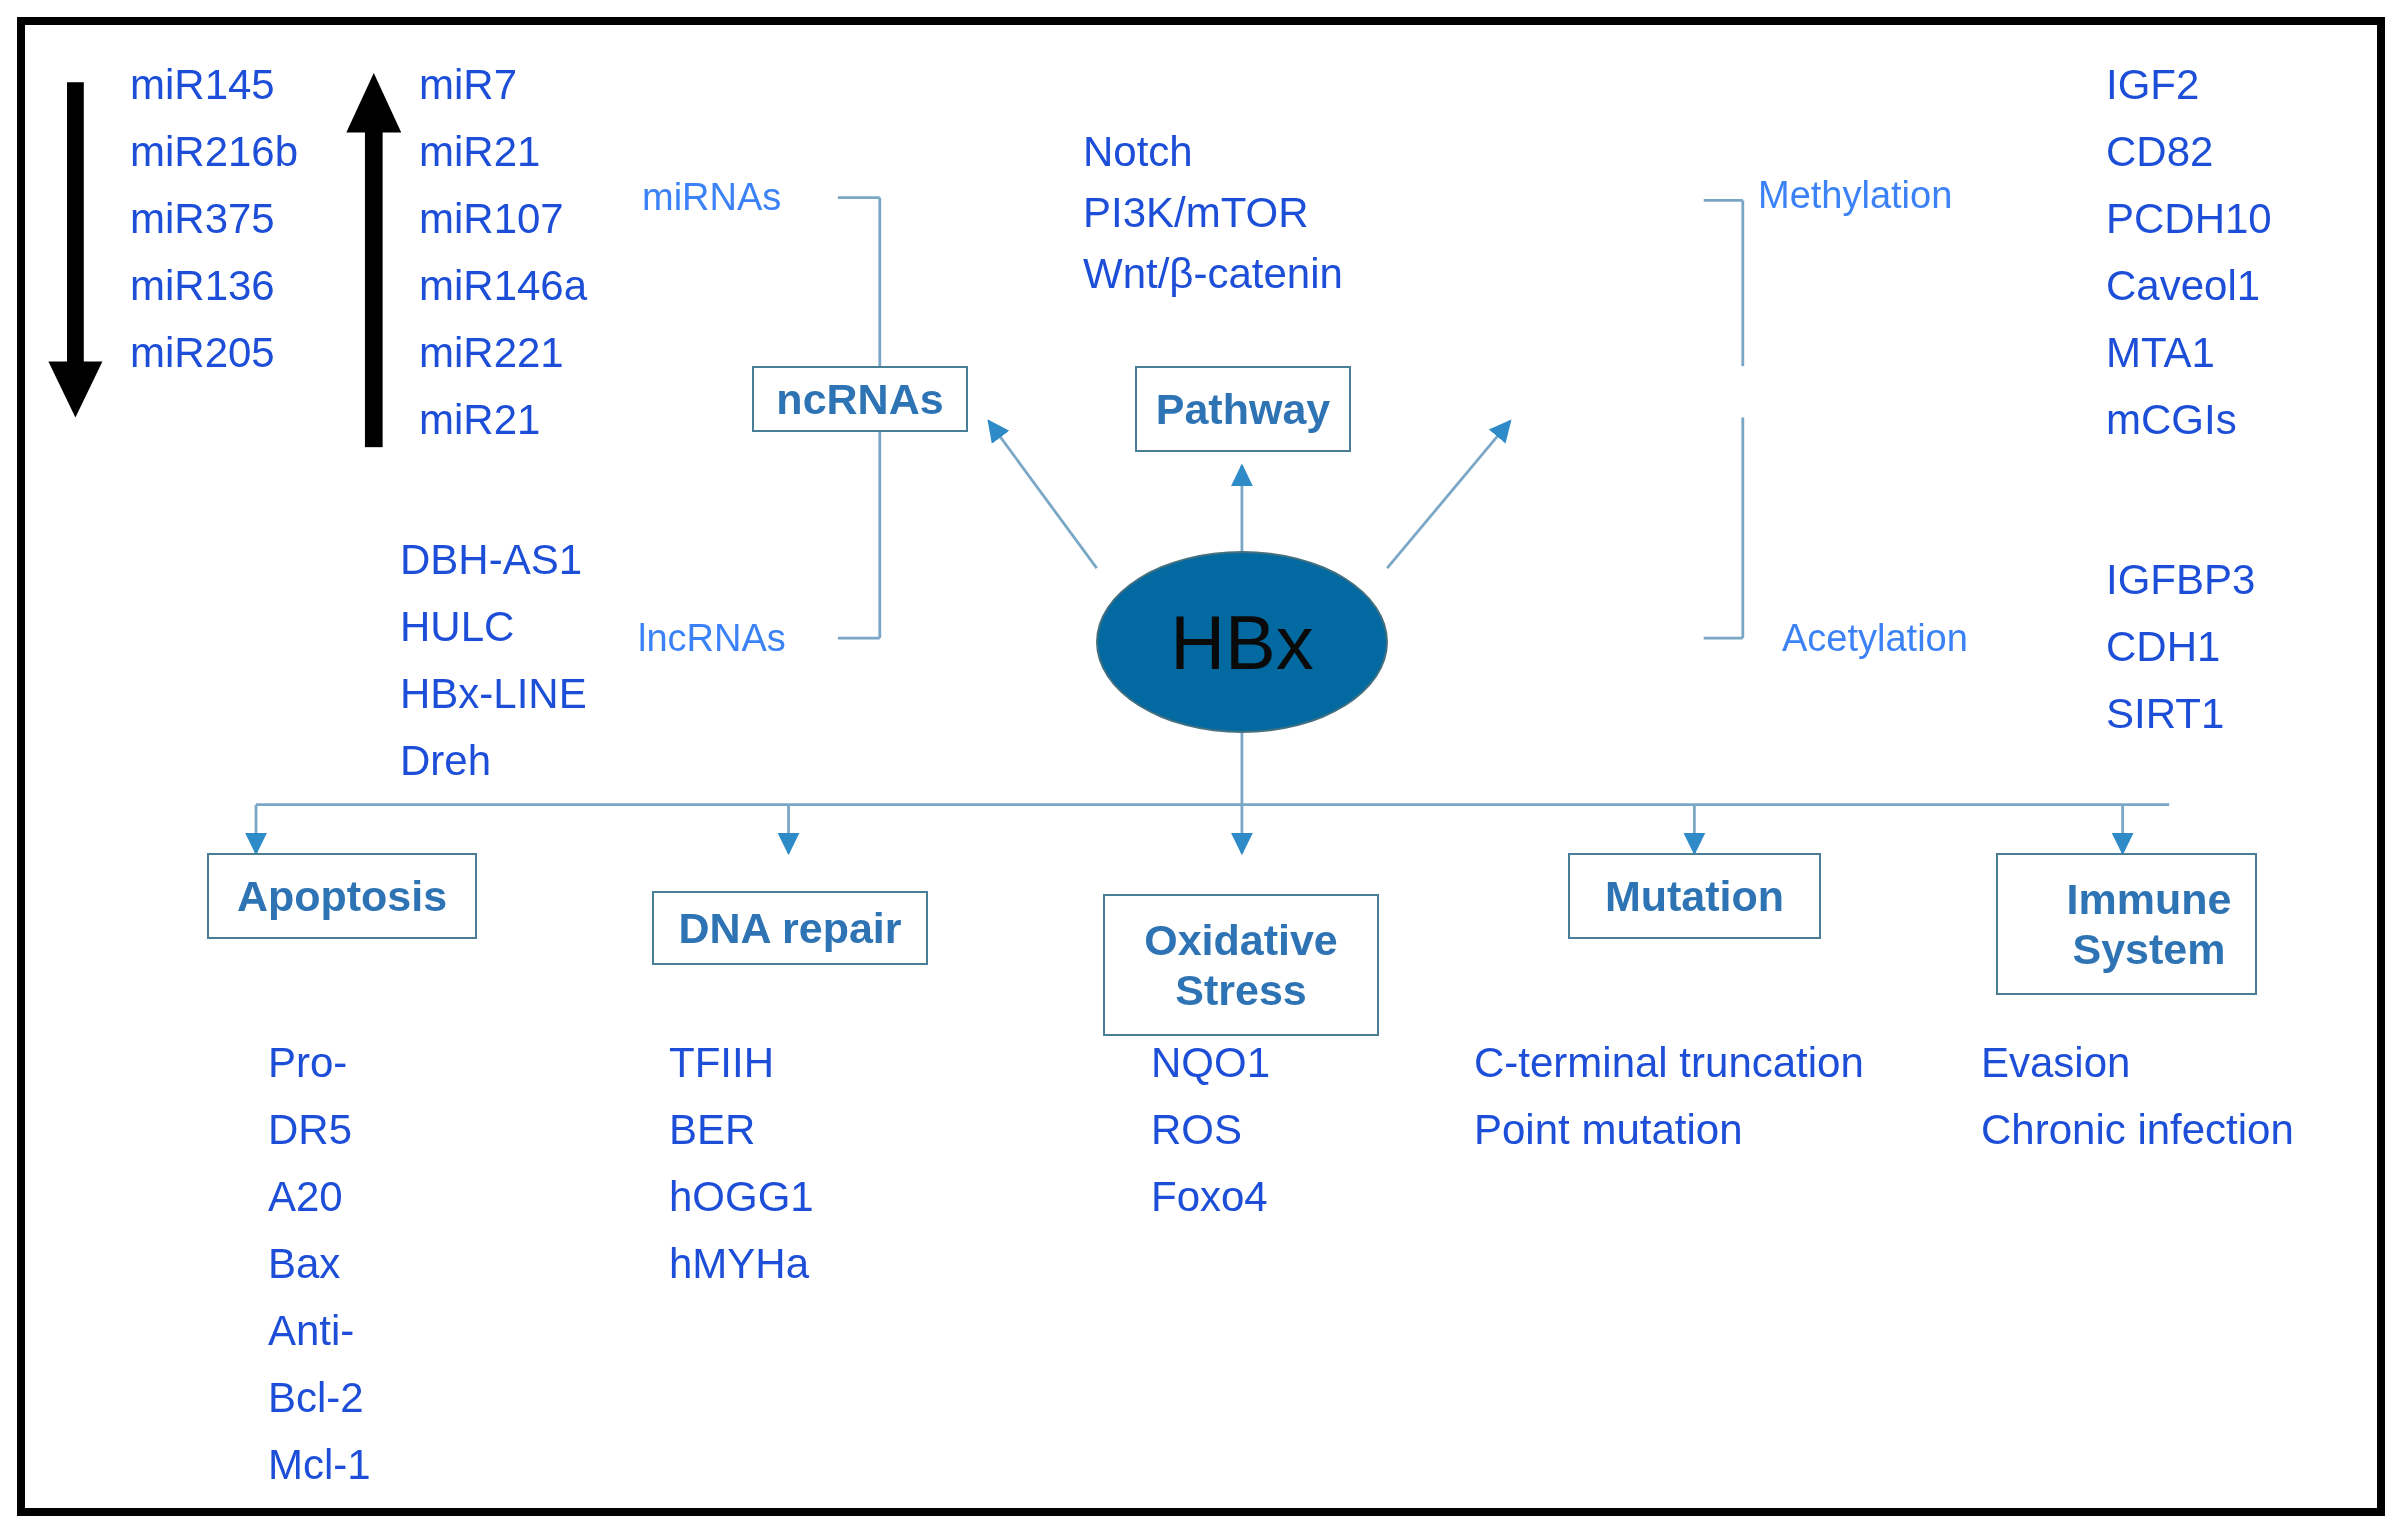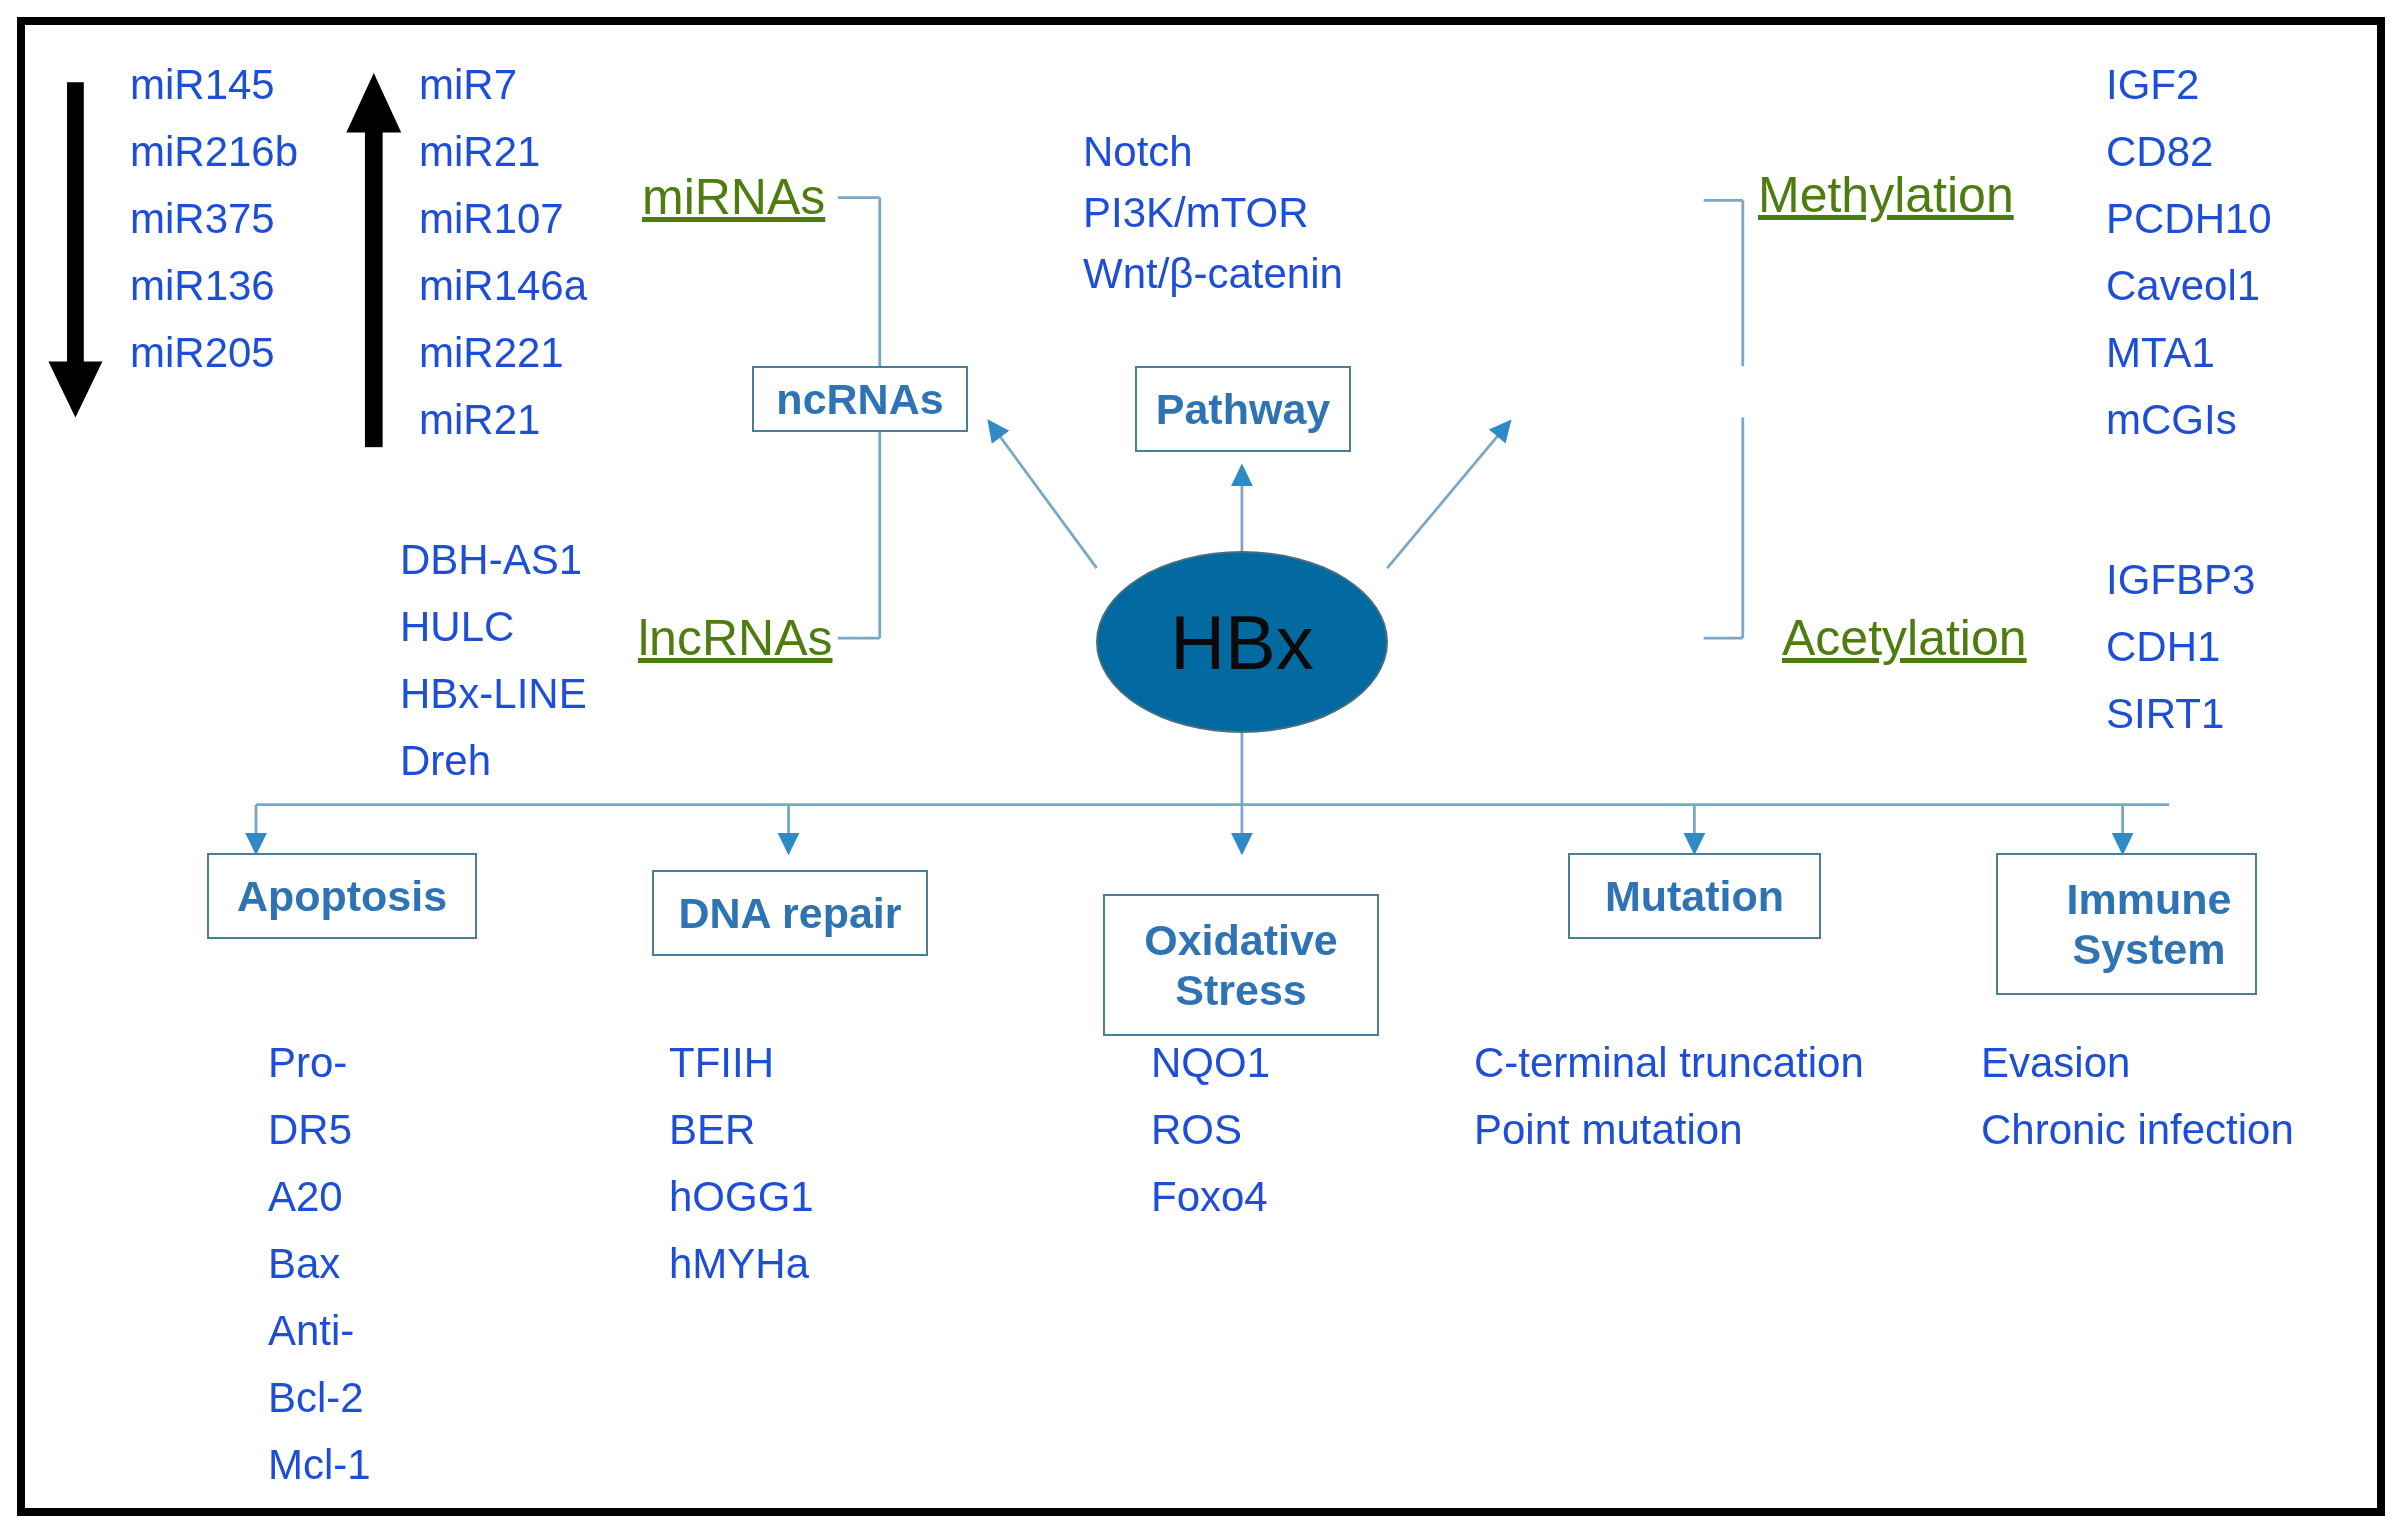--- a/index.html
+++ b/index.html
@@ -28,25 +28,24 @@
   .tlist {
     position: absolute;
     color: #1d4ed8;
     font-size: 42px;
     line-height: 67px;
     white-space: pre;
   }
   .tlist.tight { line-height: 61px; }
   .one {
     position: absolute;
-    color: #4d7c0f;
-    font-size: 50px;
+    color: #3b82f6;
+    font-size: 38px;
     line-height: 51px;
     white-space: nowrap;
-    text-decoration: underline;
   }
   
   .node {
     position: absolute;
     box-sizing: border-box;
     border: 2.8px solid #4a7e97;
     background: #ffffff;
     color: #2e74b5;
     font-weight: bold;
     font-size: 43px;
@@ -184,21 +183,21 @@
 
   <div class="node" style="left:207px; top:853px; width:270px; height:86px; white-space:pre;">Apoptosis</div>
   <div class="tlist" style="left:268px; top:1029px;">Pro-
 DR5
 A20
 Bax
 Anti-
 Bcl-2
 Mcl-1</div>
 
-  <div class="node" style="left:652px; top:870px; width:276px; height:86px; white-space:pre;">DNA repair</div>
+  <div class="node" style="left:652px; top:891px; width:276px; height:74px; white-space:pre;">DNA repair</div>
   <div class="tlist" style="left:669px; top:1029px;">TFIIH
 BER
 hOGG1
 hMYHa</div>
 
   <div class="node" style="left:1103px; top:894px; width:276px; height:142px; white-space:pre;">Oxidative
 Stress</div>
   <div class="tlist" style="left:1151px; top:1029px;">NQO1
 ROS
 Foxo4</div>

